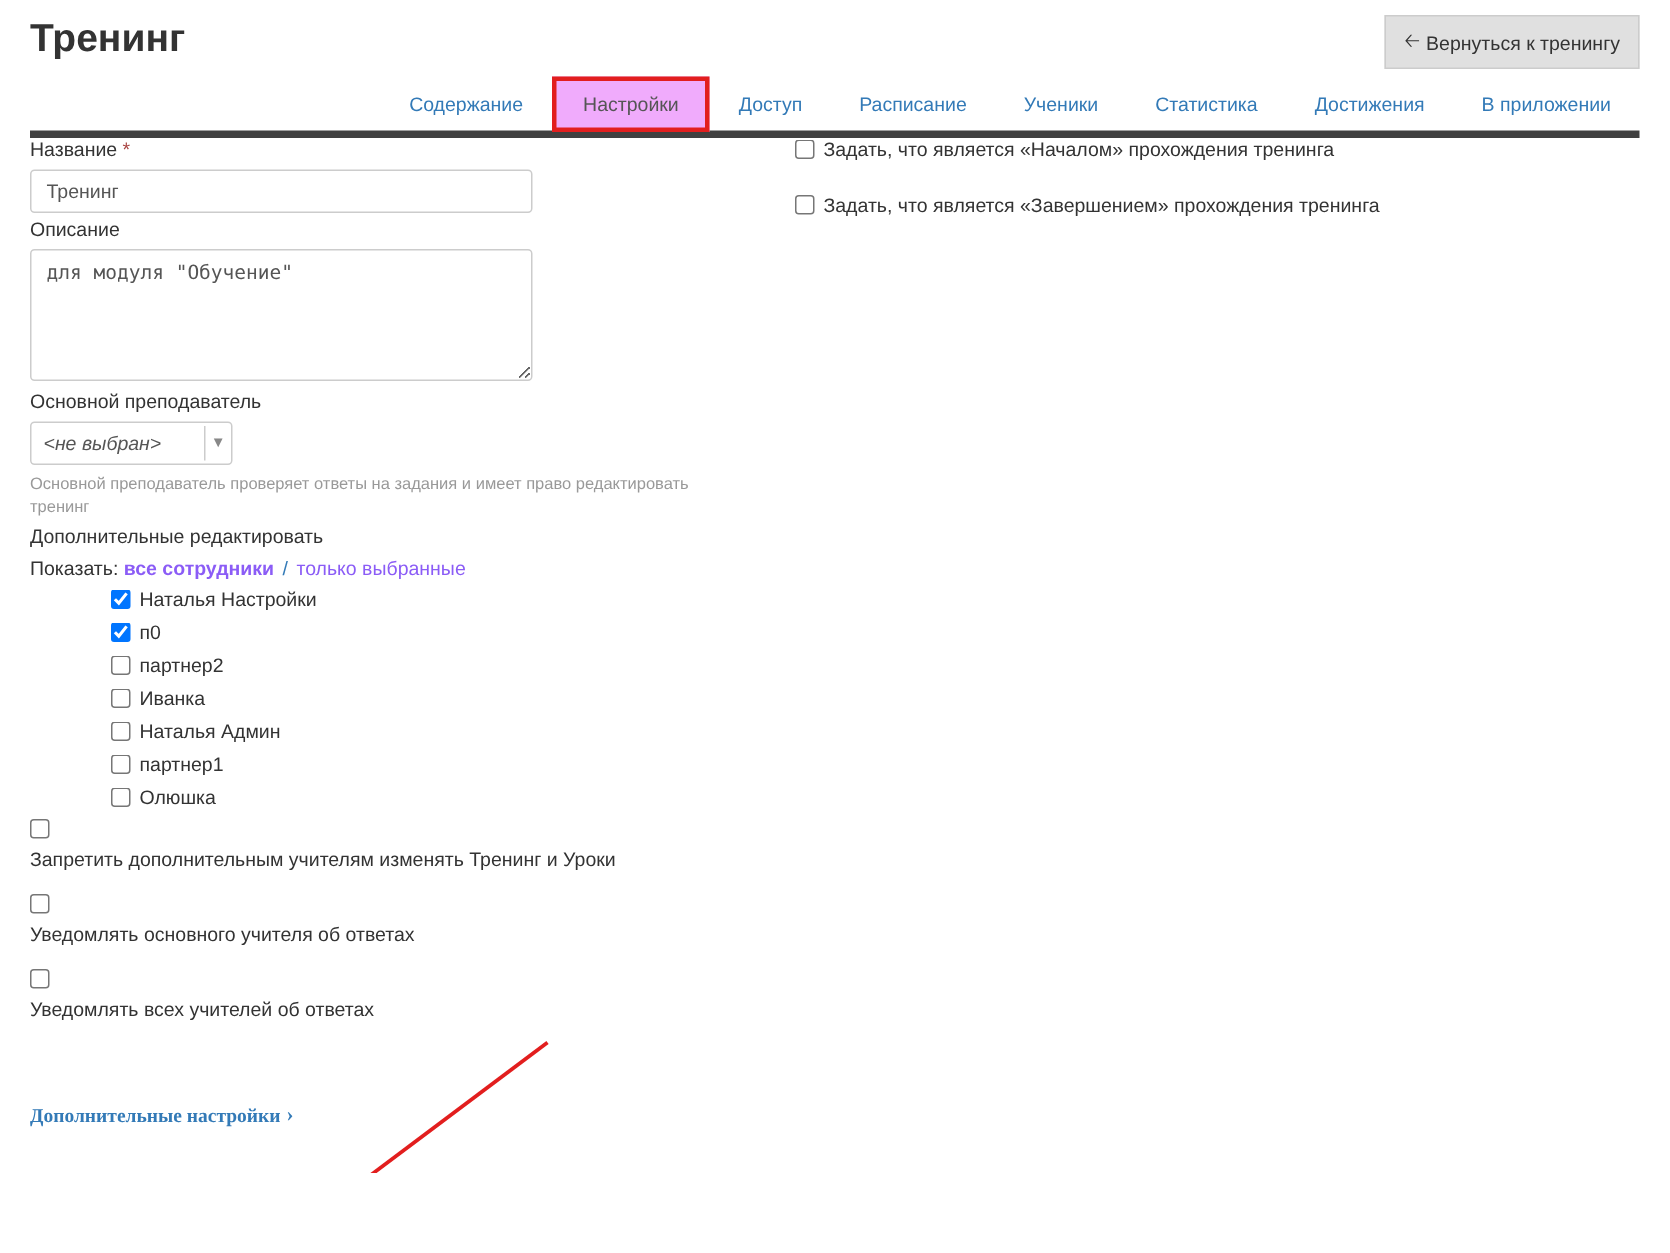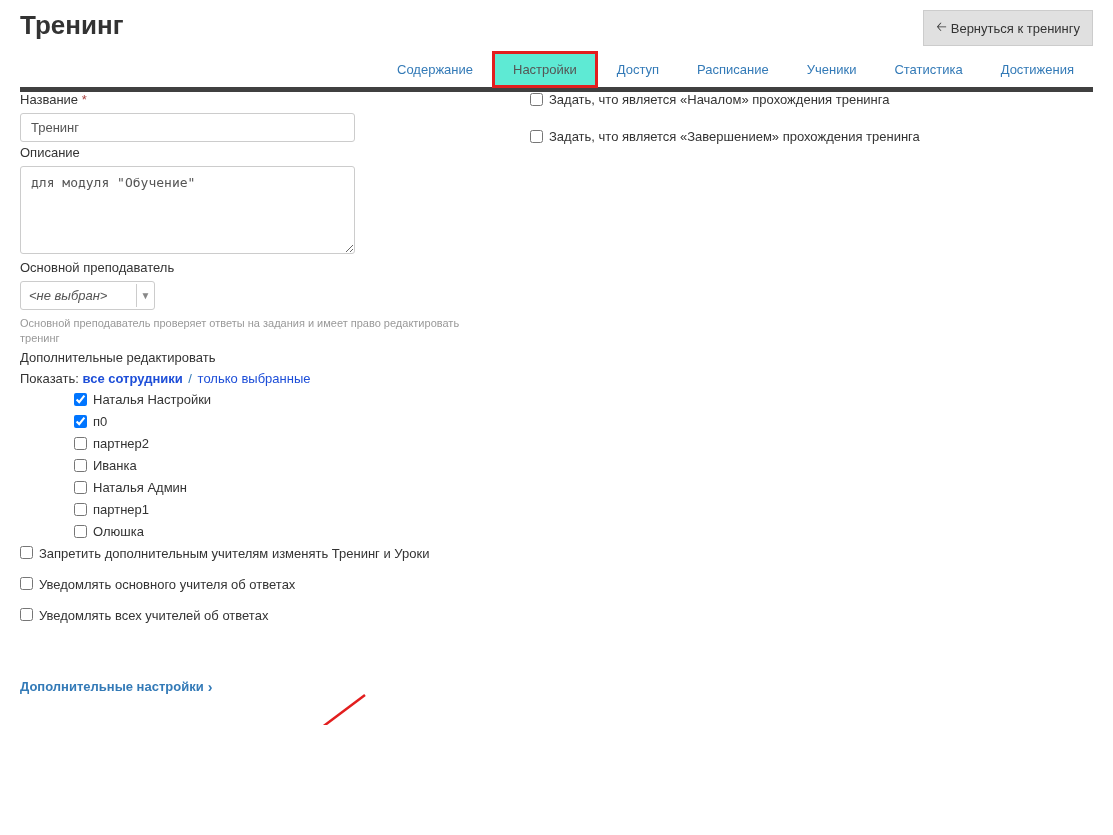--- a/index.html
+++ b/index.html
@@ -46,21 +46,21 @@
     color: #337ab7;
     cursor: pointer;
     font-size: 13px;
     border: 1px solid transparent;
     border-bottom: none;
     position: relative;
     bottom: -1px;
   }
   .tab.active {
     color: #555;
-    background: #5eead4;
+    background: #f0abfc;
     border: 1px solid #ddd;
     border-bottom: 1px solid #fff;
     border-radius: 4px 4px 0 0;
   }
   .tab-highlight {
     border: 3px solid #e21e1e !important;
     border-radius: 0 !important;
     padding: 8px 18px;
   }
   .columns { display: flex; gap: 40px; }
@@ -115,58 +115,60 @@
     font-size: 10px;
     padding: 6px 0;
   }
   .hint {
     font-size: 11px;
     color: #999;
     margin-top: 6px;
     line-height: 1.4;
   }
   .filter-line { font-size: 13px; color: #333; margin-bottom: 6px; }
-  .filter-line .filter-opt { color: #1d4ed8; cursor: pointer; }
+  .filter-line .filter-opt { color: #8b5cf6; cursor: pointer; }
   .filter-line .filter-opt.active { font-weight: bold; }
   .filter-line .sep { color: #337ab7; margin: 0 2px; }
   .teacher-list { margin-left: 54px; margin-top: 4px; }
   .teacher-item {
     display: flex;
     align-items: center;
     gap: 6px;
     font-size: 13px;
     color: #333;
     margin-bottom: 7px;
   }
   .cb-row {
     display: flex;
     align-items: flex-start;
     gap: 6px;
     font-size: 13px;
     color: #333;
     margin-bottom: 6px;
+    flex-direction: column;
   }
   .cb-block { margin-bottom: 16px; }
   .right-cb {
     display: flex;
     align-items: center;
     gap: 6px;
     font-size: 13px;
     color: #333;
     margin-bottom: 22px;
   }
   .more-link {
     display: inline-flex;
     align-items: flex-start;
     gap: 4px;
     color: #337ab7;
     font-weight: bold;
     font-size: 13px;
     cursor: pointer;
     margin-top: 40px;
+    font-family: Liberation Serif, serif;
   }
   .more-link .chev { font-size: 14px; font-weight: bold; }
   .arrow-svg {
     position: absolute;
     left: 215px;
     top: 685px;
     pointer-events: none;
   }
   .rel-wrap { position: relative; }
   input[type=checkbox] { margin: 0; cursor: pointer; }
@@ -185,20 +187,21 @@
   </div>
 
   <div class="tabs">
     <div class="tab">Содержание</div>
     <div class="tab active tab-highlight">Настройки</div>
     <div class="tab">Доступ</div>
     <div class="tab">Расписание</div>
     <div class="tab">Ученики</div>
     <div class="tab">Статистика</div>
     <div class="tab">Достижения</div>
+    <div class="tab">В приложении</div>
   </div>
 
   <div class="columns">
     <div class="col-left">
 
       <div class="form-group">
         <label class="form-label">
           <span>Название</span>
           <span class="req">*</span>
         </label>

